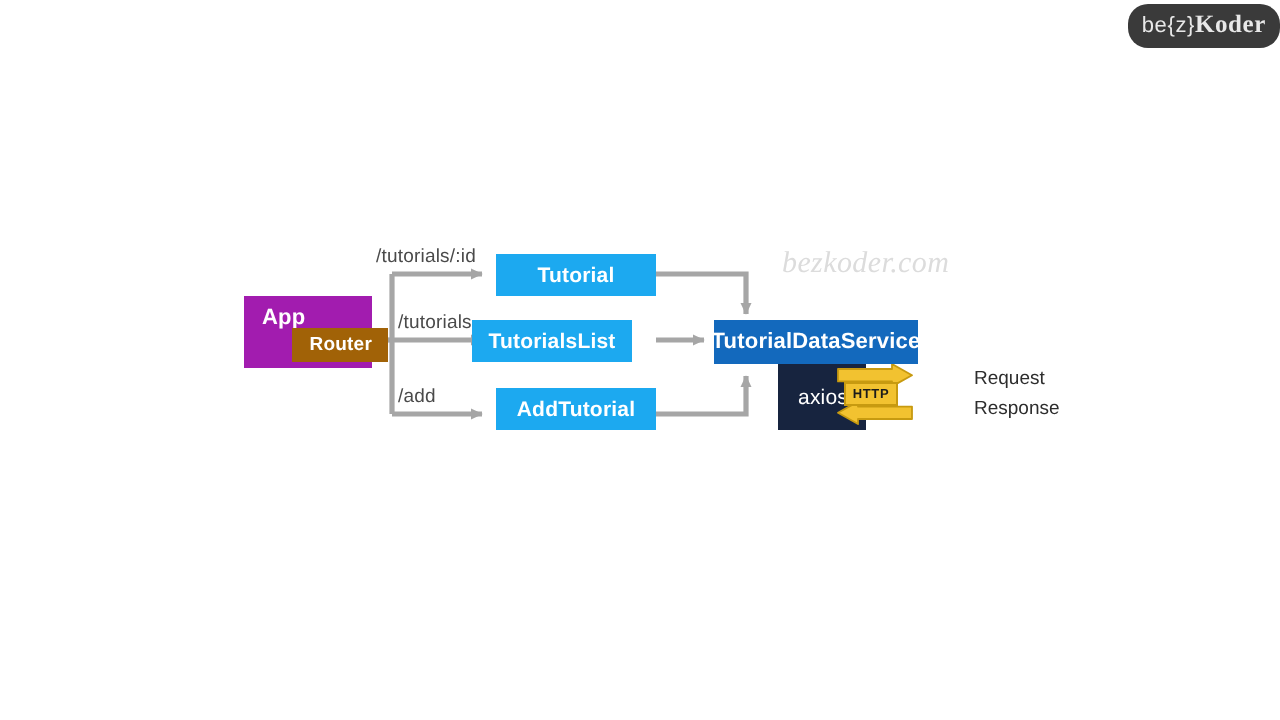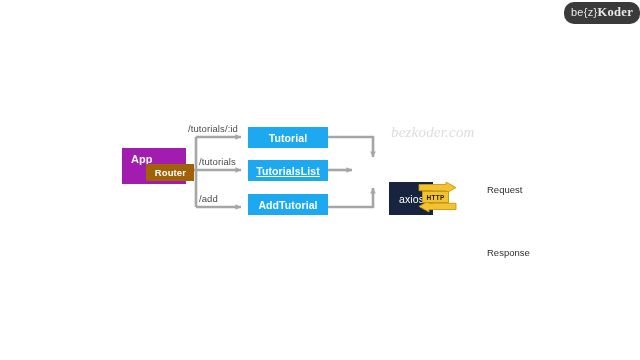--- a/index.html
+++ b/index.html
@@ -202,39 +202,42 @@
   </div>
 
   <div class="route-label" style="left:188px; top:123px;">/tutorials/:id</div>
   <div class="route-label" style="left:199px; top:156px;">/tutorials</div>
   <div class="route-label" style="left:199px; top:193px;">/add</div>
 
   <div class="node node-route" style="left:248px; top:127px; width:80px; height:21px;">
     <span>Tutorial</span>
   </div>
 
-  <div class="node node-route" style="left:248px; top:160px; width:80px; height:21px;text-decoration:underline;">
+  <div class="node node-route" style="left:236px; top:160px; width:80px; height:21px;">
     <span>TutorialsList</span>
   </div>
 
   <div class="node node-route" style="left:248px; top:194px; width:80px; height:21px;">
     <span>AddTutorial</span>
   </div>
 
+  <div class="node node-service" style="left:357px; top:160px; width:102px; height:22px;">
+    <span>TutorialDataService</span>
+  </div>
 
   <div class="node node-axios" style="left:389px; top:182px; width:44px; height:33px;">
     <span>axios</span>
   </div>
 
   <div id="http-group">
     <svg width="44" height="32" viewBox="0 0 44 32">
 
       <path d="M1,2.5 L28,2.5 L28,0 L38,5.6 L28,11.2 L28,8.7 L1,8.7 z" fill="#F2C230" stroke="#C79A10" stroke-width="0.9" stroke-linejoin="round"></path>
 
       <path d="M38,21.3 L11,21.3 L11,18.8 L1,24.4 L11,30 L11,27.5 L38,27.5 z" fill="#F2C230" stroke="#C79A10" stroke-width="0.9" stroke-linejoin="round"></path>
     </svg>
     <div id="http-badge">HTTP</div>
   </div>
 
   <div class="io-label" style="left:455px; top:184px;">Request</div>
-  <div class="io-label" style="left:455px; top:199px;margin-top:48px;">Response</div>
+  <div class="io-label" style="left:455px; top:199px;">Response</div>
 
 </div>
 
 </body></html>

